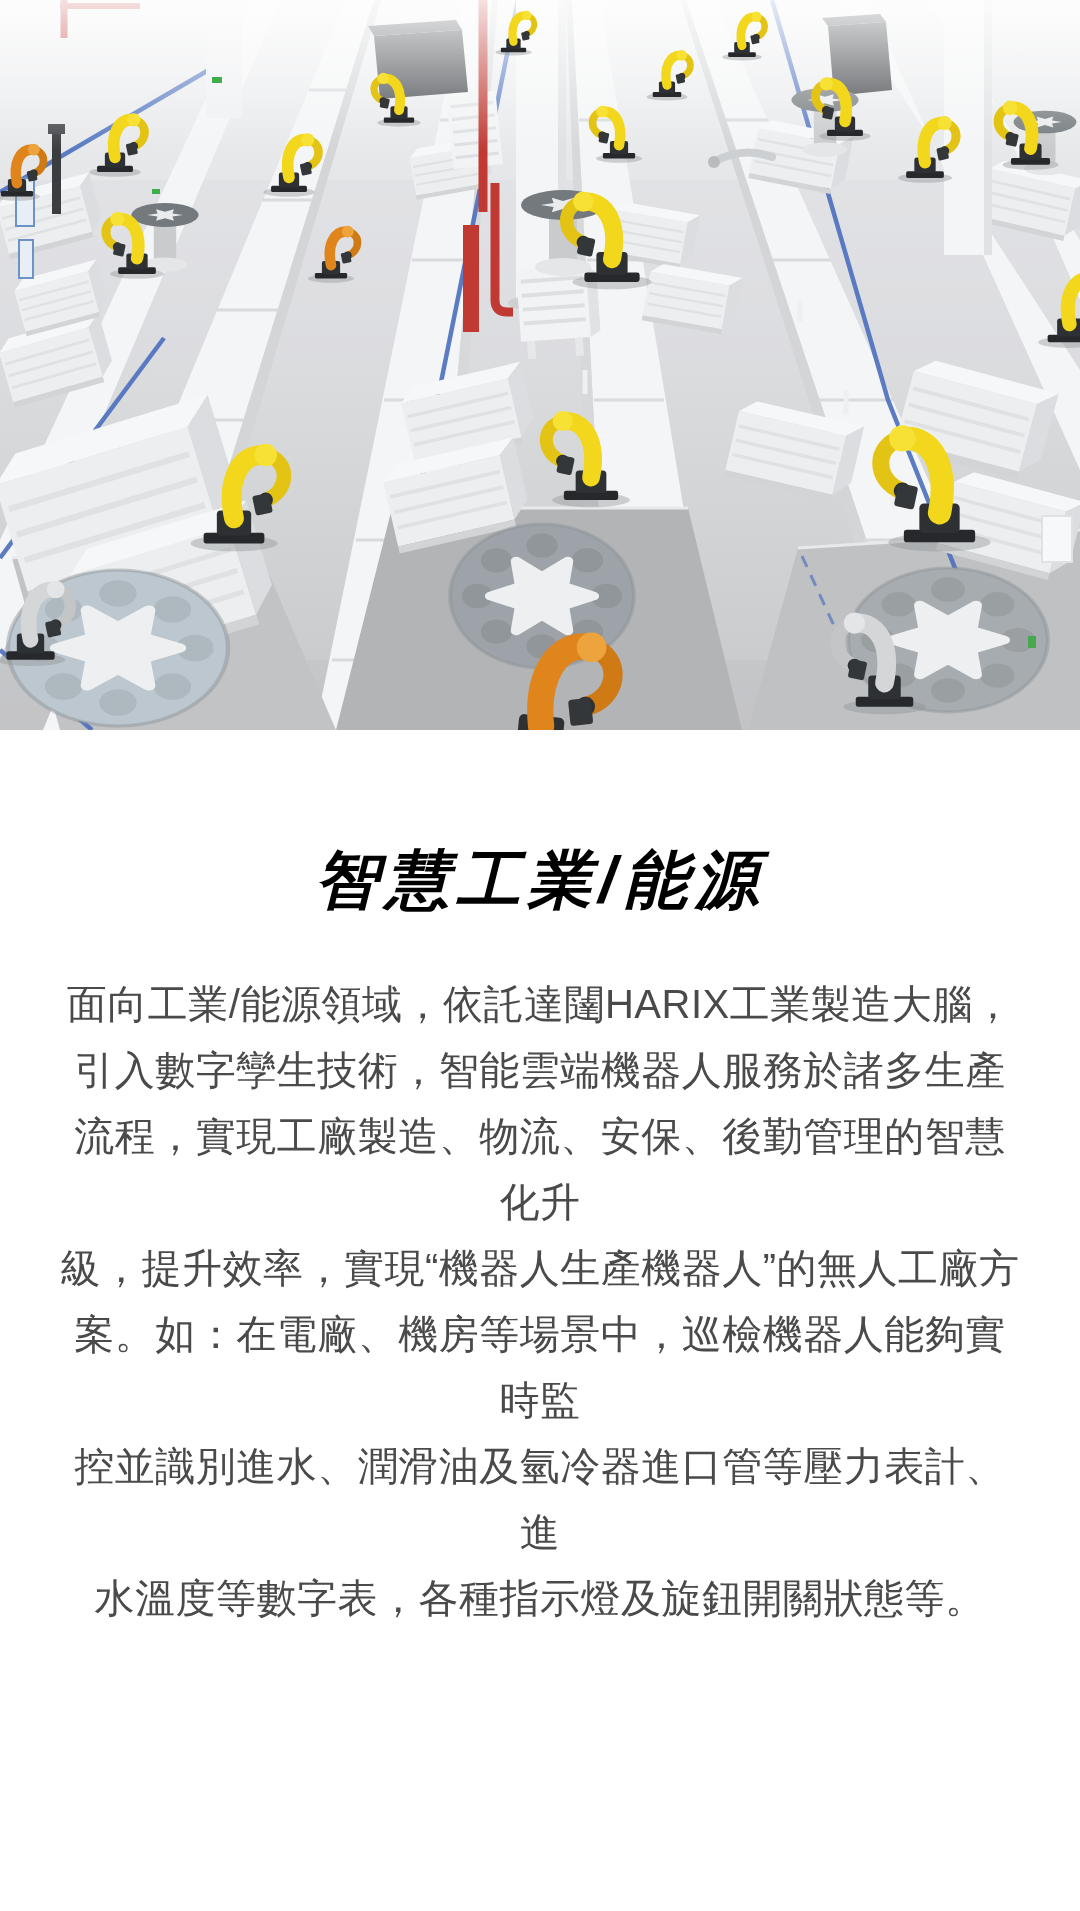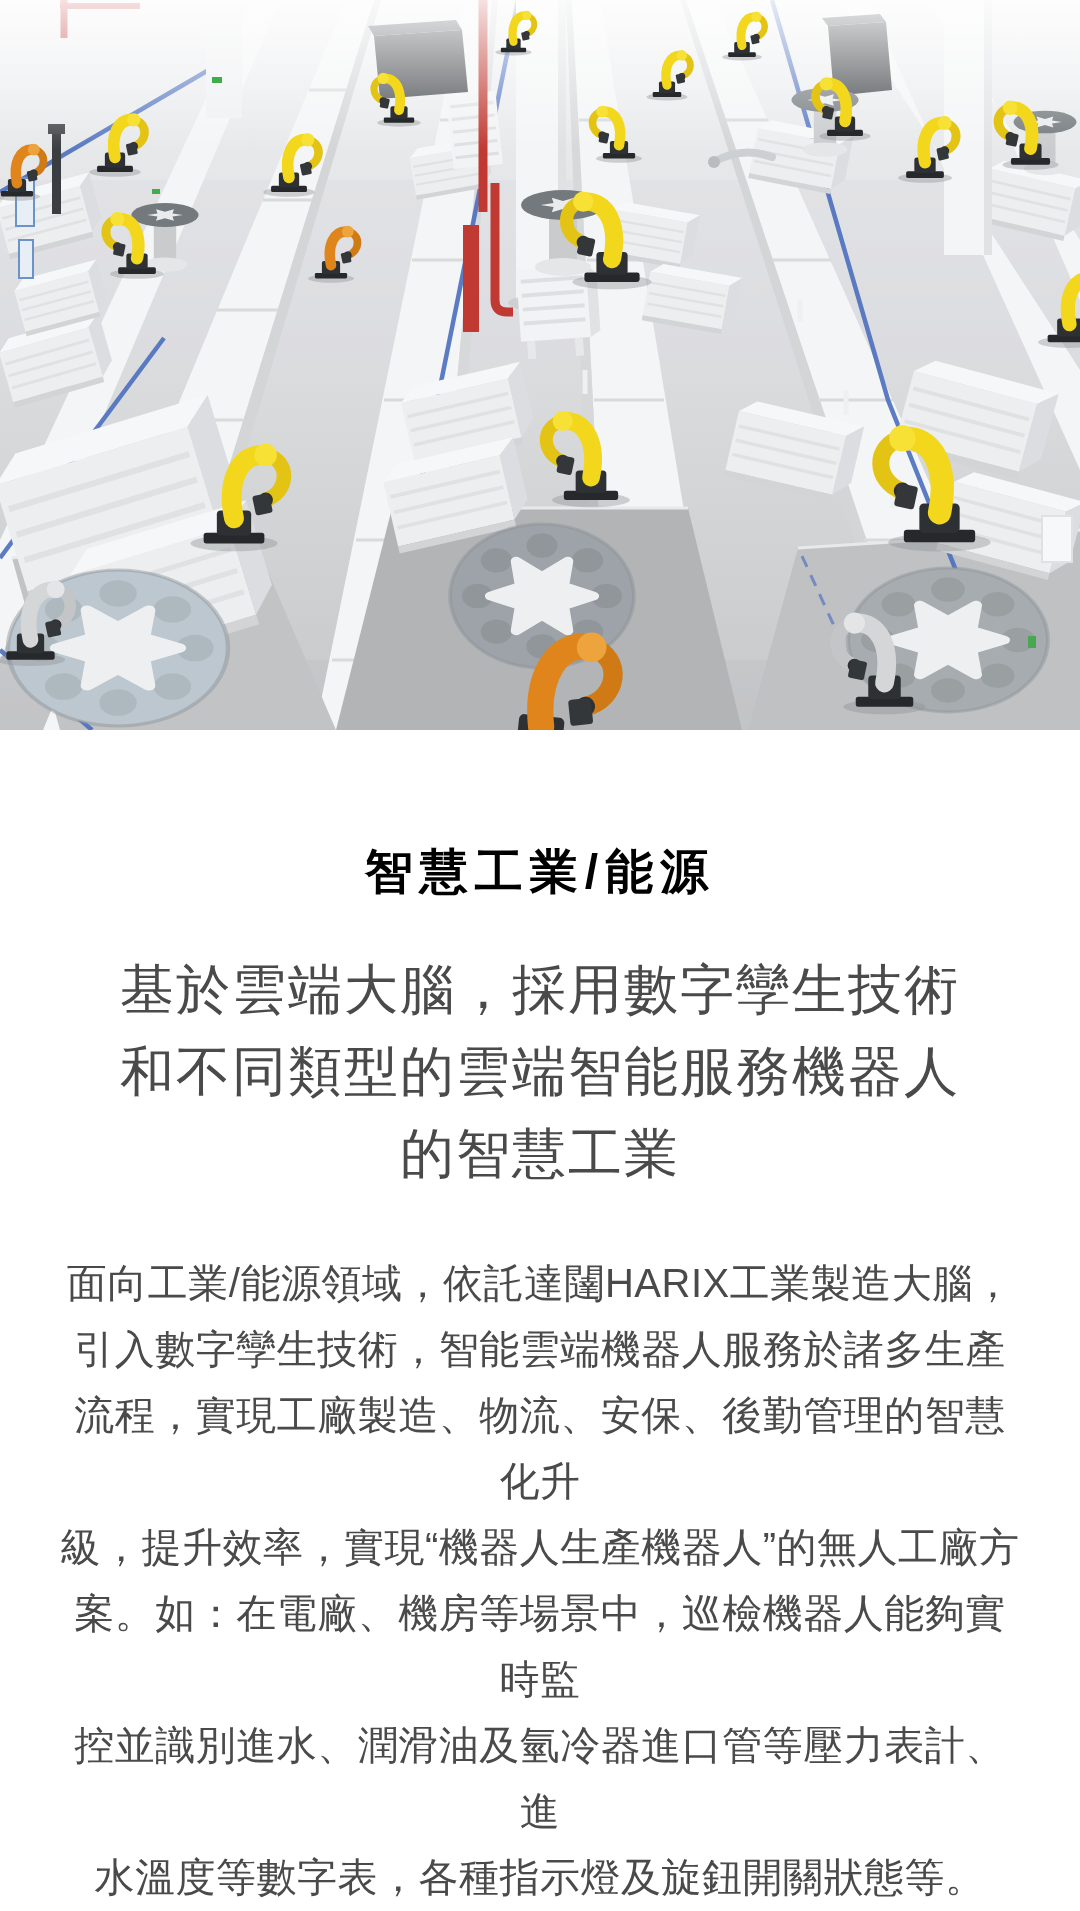--- a/index.html
+++ b/index.html
@@ -26,22 +26,22 @@
   }
   .hero{
     width:1080px;height:730px;overflow:hidden;background:var(--floor-dark);
     position:relative;
   }
   .hero svg{display:block;}
   .content{
     padding:0 56px;text-align:center;color:var(--text-color);
   }
   .title{
-    margin:116px 0 0;font-size:48px;line-height:1.08;font-weight:600;
-    letter-spacing:7px;color:var(--title-color);white-space:pre-line;
+    margin:116px 0 0;font-size:64px;line-height:1.08;font-weight:600;
+    letter-spacing:7px;color:var(--title-color);white-space:pre-line;font-style:italic;
   }
   .subtitle{
     margin:50px 0 0;font-size:54px;line-height:82px;font-weight:500;
     letter-spacing:2px;color:var(--text-color);white-space:pre-line;
   }
   .body-text{
     margin:56px 0 0;font-size:40px;line-height:66px;font-weight:400;
     letter-spacing:0.5px;color:var(--text-color);white-space:pre-line;
   }
   
@@ -277,23 +277,20 @@
 
     <rect x="212" y="77" width="10" height="6" fill="#3fae4a"></rect>
     <rect x="152" y="189" width="8" height="5" fill="#3fae4a"></rect>
     <rect x="1028" y="636" width="8" height="12" fill="#49a84f"></rect>
   </g>
 </svg>
 </div>
 
 <main class="content">
   <h1 class="title">智慧工業/能源</h1>
-  <h2 class="subtitle">基於雲端大腦，採用數字孿生技術
-和不同類型的雲端智能服務機器人
-的智慧工業</h2>
   <p class="body-text">面向工業/能源領域，依託達闥HARIX工業製造大腦，
 引入數字孿生技術，智能雲端機器人服務於諸多生產
 流程，實現工廠製造、物流、安保、後勤管理的智慧化升
 級，提升效率，實現“機器人生產機器人”的無人工廠方
 案。如：在電廠、機房等場景中，巡檢機器人能夠實時監
 控並識別進水、潤滑油及氫冷器進口管等壓力表計、進
 水溫度等數字表，各種指示燈及旋鈕開關狀態等。</p>
 </main>
 
 </body></html>

